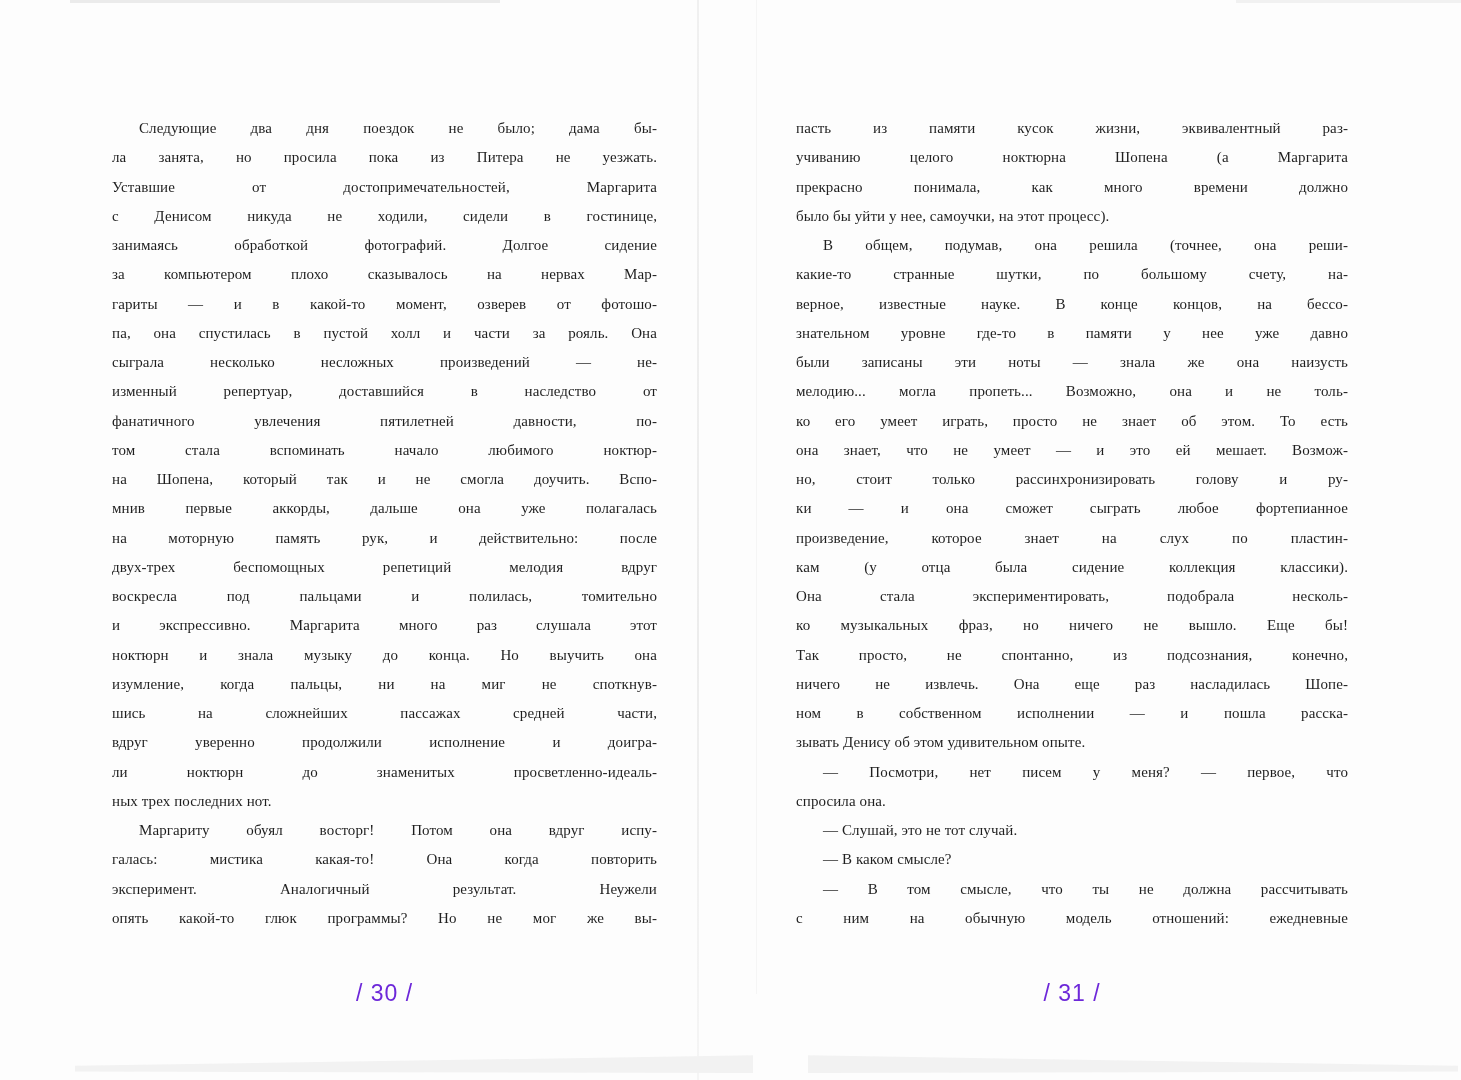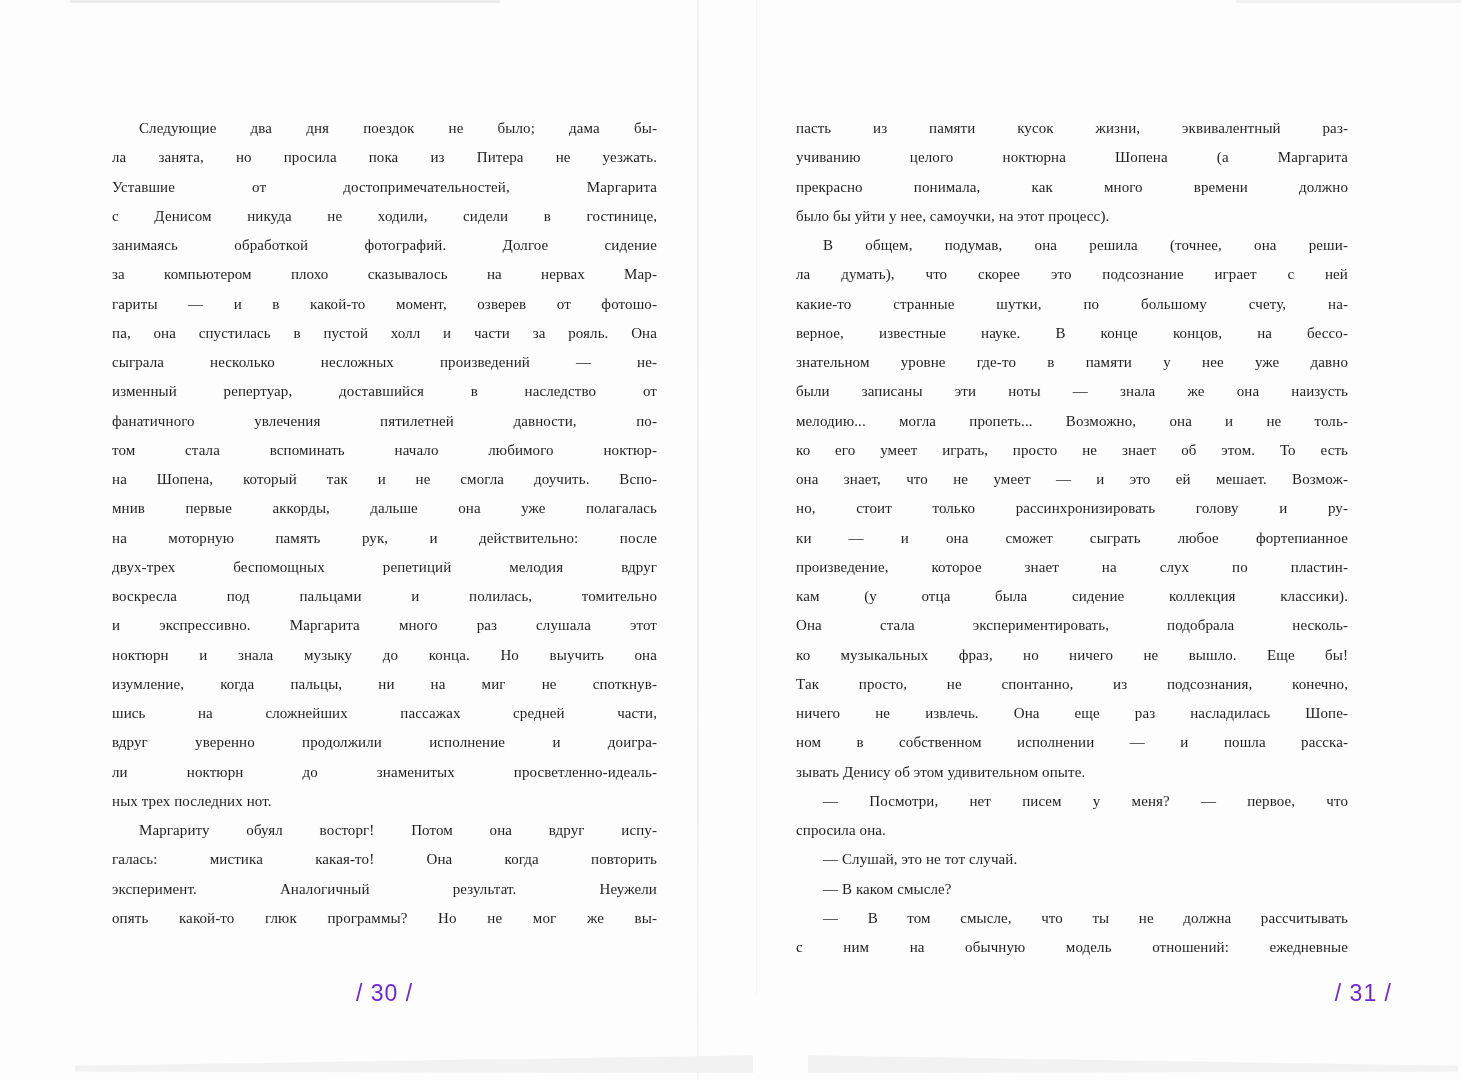--- a/index.html
+++ b/index.html
@@ -53,21 +53,21 @@
     position: absolute;
     top: 980px;
     font-family: "Liberation Sans", "DejaVu Sans", sans-serif;
     font-size: 23px;
     font-weight: 400;
     color: #6d28d9;
     letter-spacing: 1px;
     text-align: center;
   }
   .pagenum.left  { left: 112px; width: 545px; }
-  .pagenum.right { left: 840px; width: 552px; text-align: right; }
+  .pagenum.right { left: 796px; width: 552px; }
 </style>
 </head>
 <body>
 
 <div class="spread">
 
   <div class="artifact top-edge-left"></div>
   <div class="artifact top-edge-right"></div>
   <div class="artifact gutter-line"></div>
   <div class="artifact gutter-line-2"></div>
@@ -104,21 +104,20 @@
     </div>
 
   <div class="pagenum left">/ 30 /</div>
 
   <div class="textblock right">
       <div class="line">пасть из памяти кусок жизни, эквивалентный раз-</div>
       <div class="line">учиванию целого ноктюрна Шопена (а Маргарита</div>
       <div class="line">прекрасно понимала, как много времени должно</div>
       <div class="line end">было бы уйти у нее, самоучки, на этот процесс).</div>
       <div class="line indent">В общем, подумав, она решила (точнее, она реши-</div>
-      <div class="line">ла думать), что скорее это подсознание играет с ней</div>
       <div class="line">какие-то странные шутки, по большому счету, на-</div>
       <div class="line">верное, известные науке. В конце концов, на бессо-</div>
       <div class="line">знательном уровне где-то в памяти у нее уже давно</div>
       <div class="line">были записаны эти ноты — знала же она наизусть</div>
       <div class="line">мелодию... могла пропеть... Возможно, она и не толь-</div>
       <div class="line">ко его умеет играть, просто не знает об этом. То есть</div>
       <div class="line">она знает, что не умеет — и это ей мешает. Возмож-</div>
       <div class="line">но, стоит только рассинхронизировать голову и ру-</div>
       <div class="line">ки — и она сможет сыграть любое фортепианное</div>
       <div class="line">произведение, которое знает на слух по пластин-</div>

